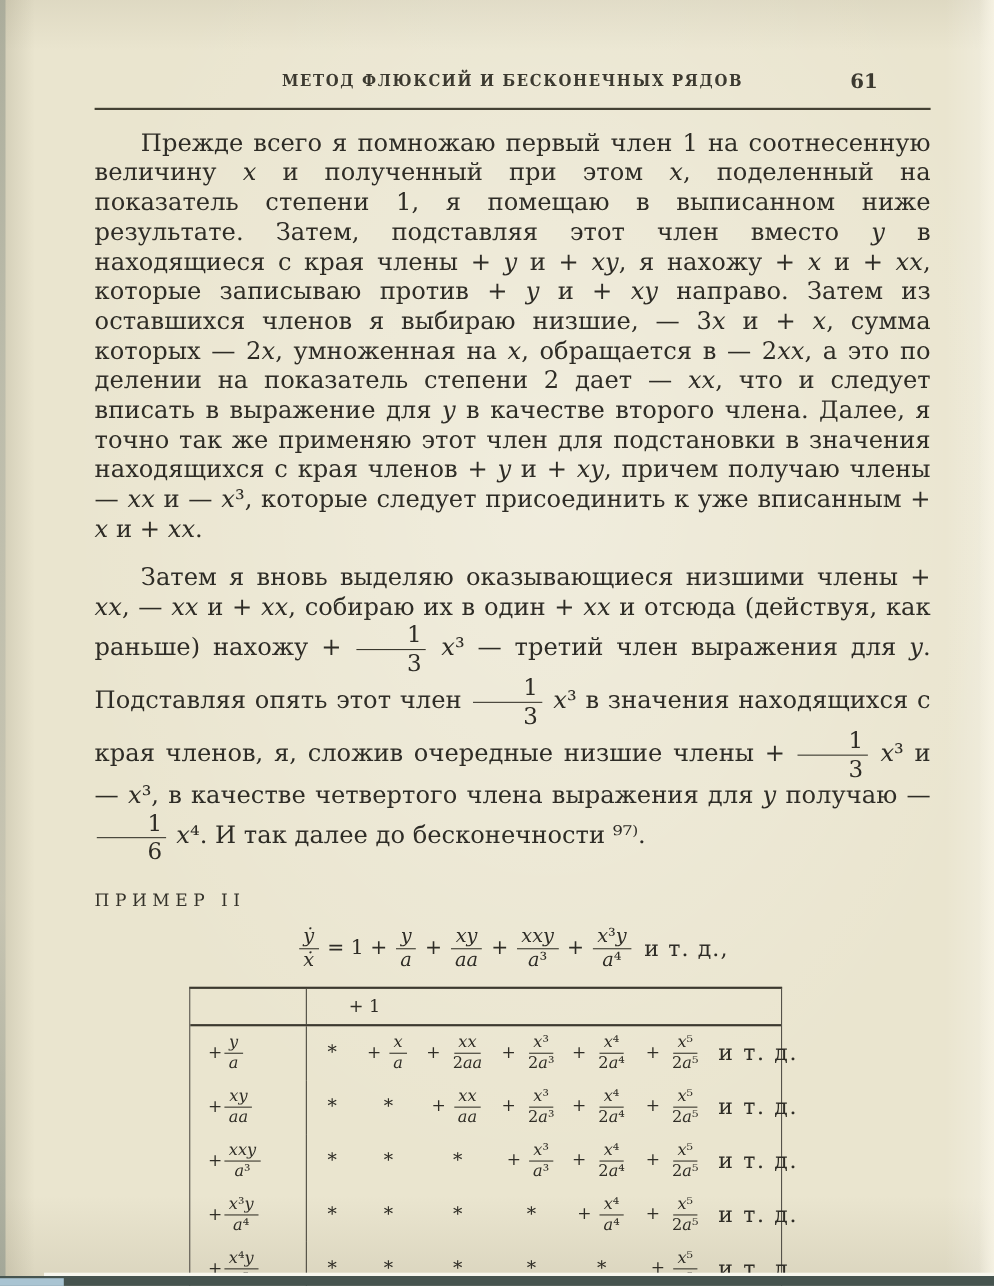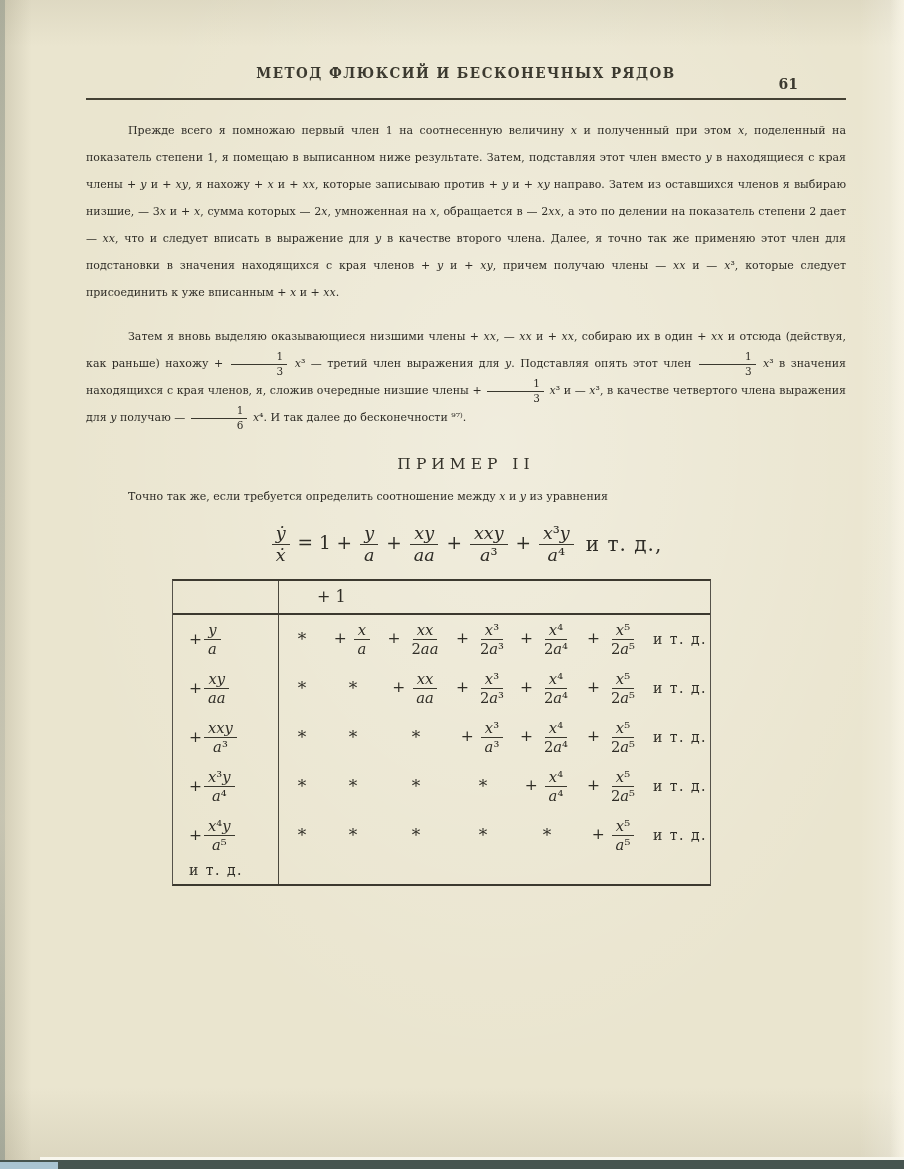--- a/index.html
+++ b/index.html
@@ -28,42 +28,42 @@
   .edge-right{position:absolute;right:0;top:0;bottom:0;width:14px;
     background:linear-gradient(90deg,rgba(244,240,224,0) 0,rgba(247,243,228,.9) 100%);}
 
   
   .hdr{position:relative;height:26px;}
   .hdr-title{
     display:block;text-align:center;
     font-size:15px;letter-spacing:1.5px;color:#3c3a30;
     font-weight:bold;font-stretch:condensed;
   }
-  .hdr-page{position:absolute;right:48px;top:12px;font-size:14px;font-weight:bold;color:#3c3a30;}
+  .hdr-page{position:absolute;right:48px;top:0;font-size:18px;font-weight:bold;color:#3c3a30;}
   .hdr-rule{border:none;border-top:2.5px solid #444134;margin:8px 0 0 0;}
 
   
   .para{
-    font-size:11px;line-height:27px;text-align:justify;
+    font-size:22px;line-height:27px;text-align:justify;
     margin:17px 0 0 0;text-indent:42px;
   }
   .para.noindent{text-indent:0;}
   i{font-family:"DejaVu Serif","Liberation Serif",serif;}
 
   
   .frac{
     display:inline-flex;flex-direction:column;align-items:center;
     vertical-align:middle;line-height:1.08;margin:0 2px;
     font-size:0.95em;
   }
   .frac .fn{border-bottom:1.3px solid #3a382e;padding:0 4px 1px 4px;}
   .frac .fd{padding:1px 4px 0 4px;}
 
   .example-heading{
-    text-align:center;font-size:15.5px;letter-spacing:5px;
+    text-align:left;font-size:15.5px;letter-spacing:5px;
     margin:24px 0 0 0;color:#34322a;
   }
 
   .equation{
     display:flex;justify-content:center;align-items:center;
     font-size:18.5px;margin:14px 0 8px 0;
   }
   .equation .etc{font-size:20px;letter-spacing:1px;margin-left:10px;}
 
   
@@ -85,21 +85,21 @@
   .brow{min-height:49px;}
   .etc-row{min-height:24px;}
   .etc-row .tleft{padding-bottom:4px;}
   .slots{
     display:grid;width:100%;
     grid-template-columns:46px 56px 70px 64px 64px 70px auto;
     align-items:center;justify-items:center;
   }
   .slot{white-space:nowrap;}
   .star{font-size:17px;}
-  .etc{font-size:14px;letter-spacing:1.5px;white-space:nowrap;}
+  .etc{font-size:20px;letter-spacing:1.5px;white-space:nowrap;}
   .slots .etc{justify-self:start;padding-left:4px;}
 </style>
 </head>
 <body>
 
 <div class="page">
 
   <div class="hdr">
     <span class="hdr-title">МЕТОД ФЛЮКСИЙ И БЕСКОНЕЧНЫХ РЯДОВ</span>
     <span class="hdr-page">61</span>
@@ -116,21 +116,20 @@
       </span> <i>x</i>³ в значения находящихся с края членов, я, сложив очередные низшие члены + <span class="frac">
         <span class="fn">1</span>
         <span class="fd">3</span>
       </span> <i>x</i>³ и — <i>x</i>³, в качестве четвертого члена выражения для <i>y</i> получаю — <span class="frac">
         <span class="fn">1</span>
         <span class="fd">6</span>
       </span> <i>x</i>⁴. И так далее до бесконечности ⁹⁷⁾.</p>
 
   <div class="example-heading">ПРИМЕР II</div>
 
-  <p class="para" style="margin-top:10px;">Точно так же, если требуется определить соотношение между <i>x</i> и <i>y</i> из уравнения</p>
 
   <div class="equation">
     <span class="formula"><span class="frac">
           <span class="fn"><i>ẏ</i></span>
           <span class="fd"><i>ẋ</i></span>
         </span> = 1 + <span class="frac">
           <span class="fn"><i>y</i></span>
           <span class="fd"><i>a</i></span>
         </span> + <span class="frac">
           <span class="fn"><i>xy</i></span>

